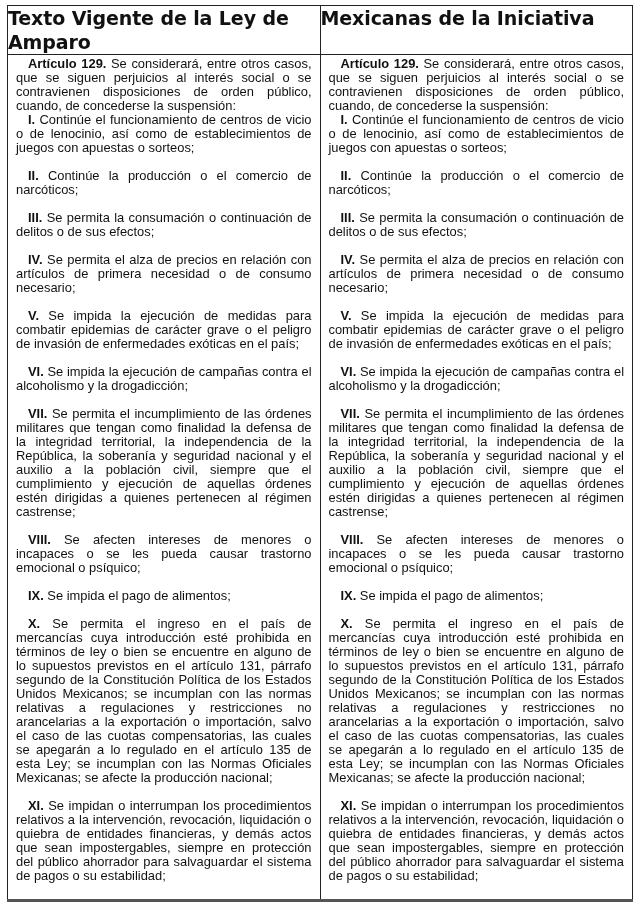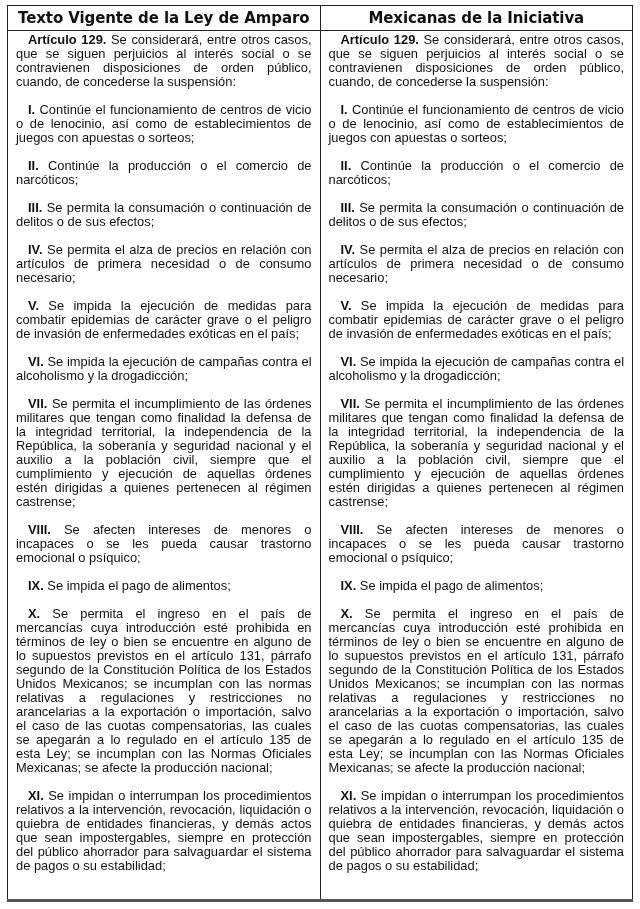--- a/index.html
+++ b/index.html
@@ -30,42 +30,42 @@
     }
     table.compare th,
     table.compare td {
       border: 1.5px solid #222222;
       vertical-align: top;
     }
     table.compare th {
       height: 24px;
       font-family: "DejaVu Sans", sans-serif;
       font-weight: bold;
-      font-size: 15px;
-      text-align: center;
+      font-size: 19px;
+      text-align: left;
       padding: 0;
       line-height: 24px;
       letter-spacing: -0.1px;
     }
     table.compare td {
       padding: 2px 8px 0 8px;
       font-size: 12.9px;
       line-height: 14px;
     }
     table.compare tr.body-row td {
       border-bottom: 3px solid #555555;
     }
     .para {
       text-align: justify;
       margin: 0 0 14px 0;
       text-indent: 12px;
     }
     .para.first {
       text-indent: 12px;
-      margin-bottom: 14px;
+      margin-bottom: 0;
     }
     .num {
       font-weight: bold;
     }
   </style>
 </head>
 <body>
 
 <div class="page">
   <table class="compare">

